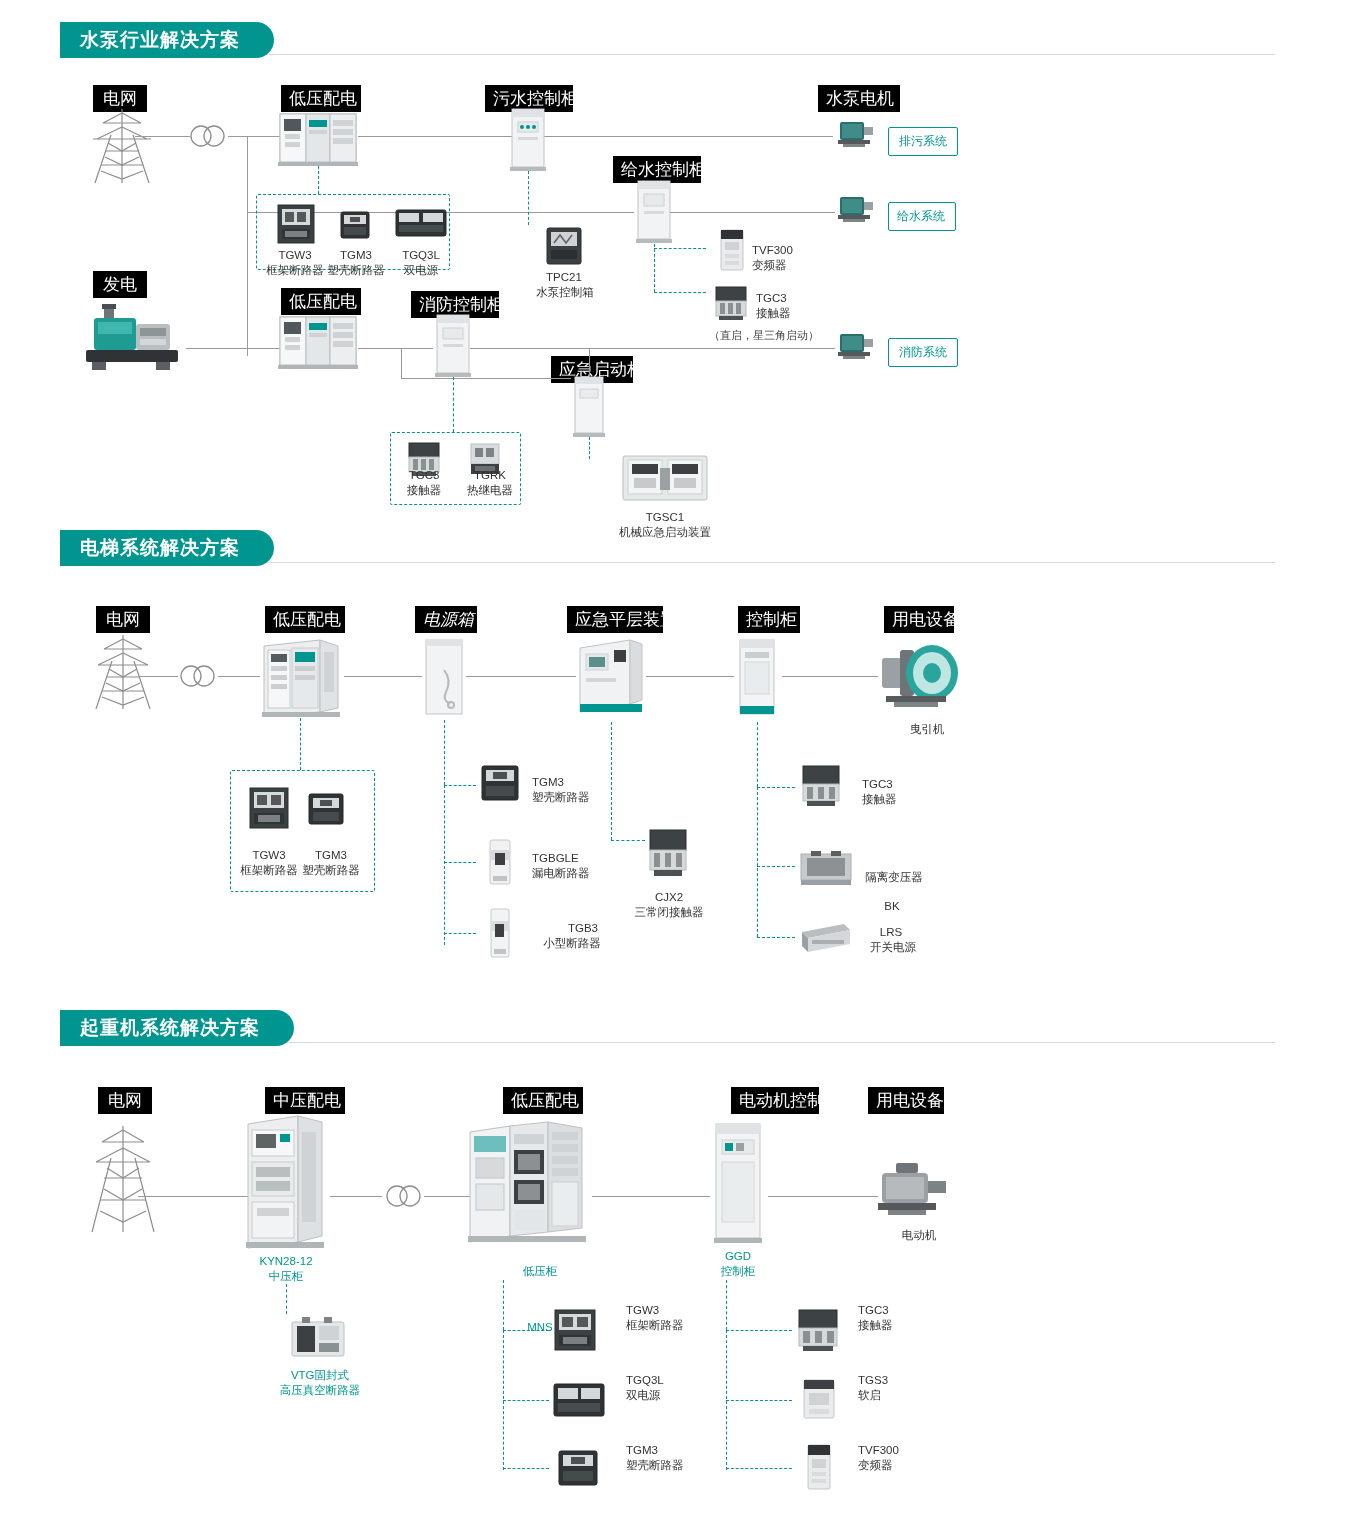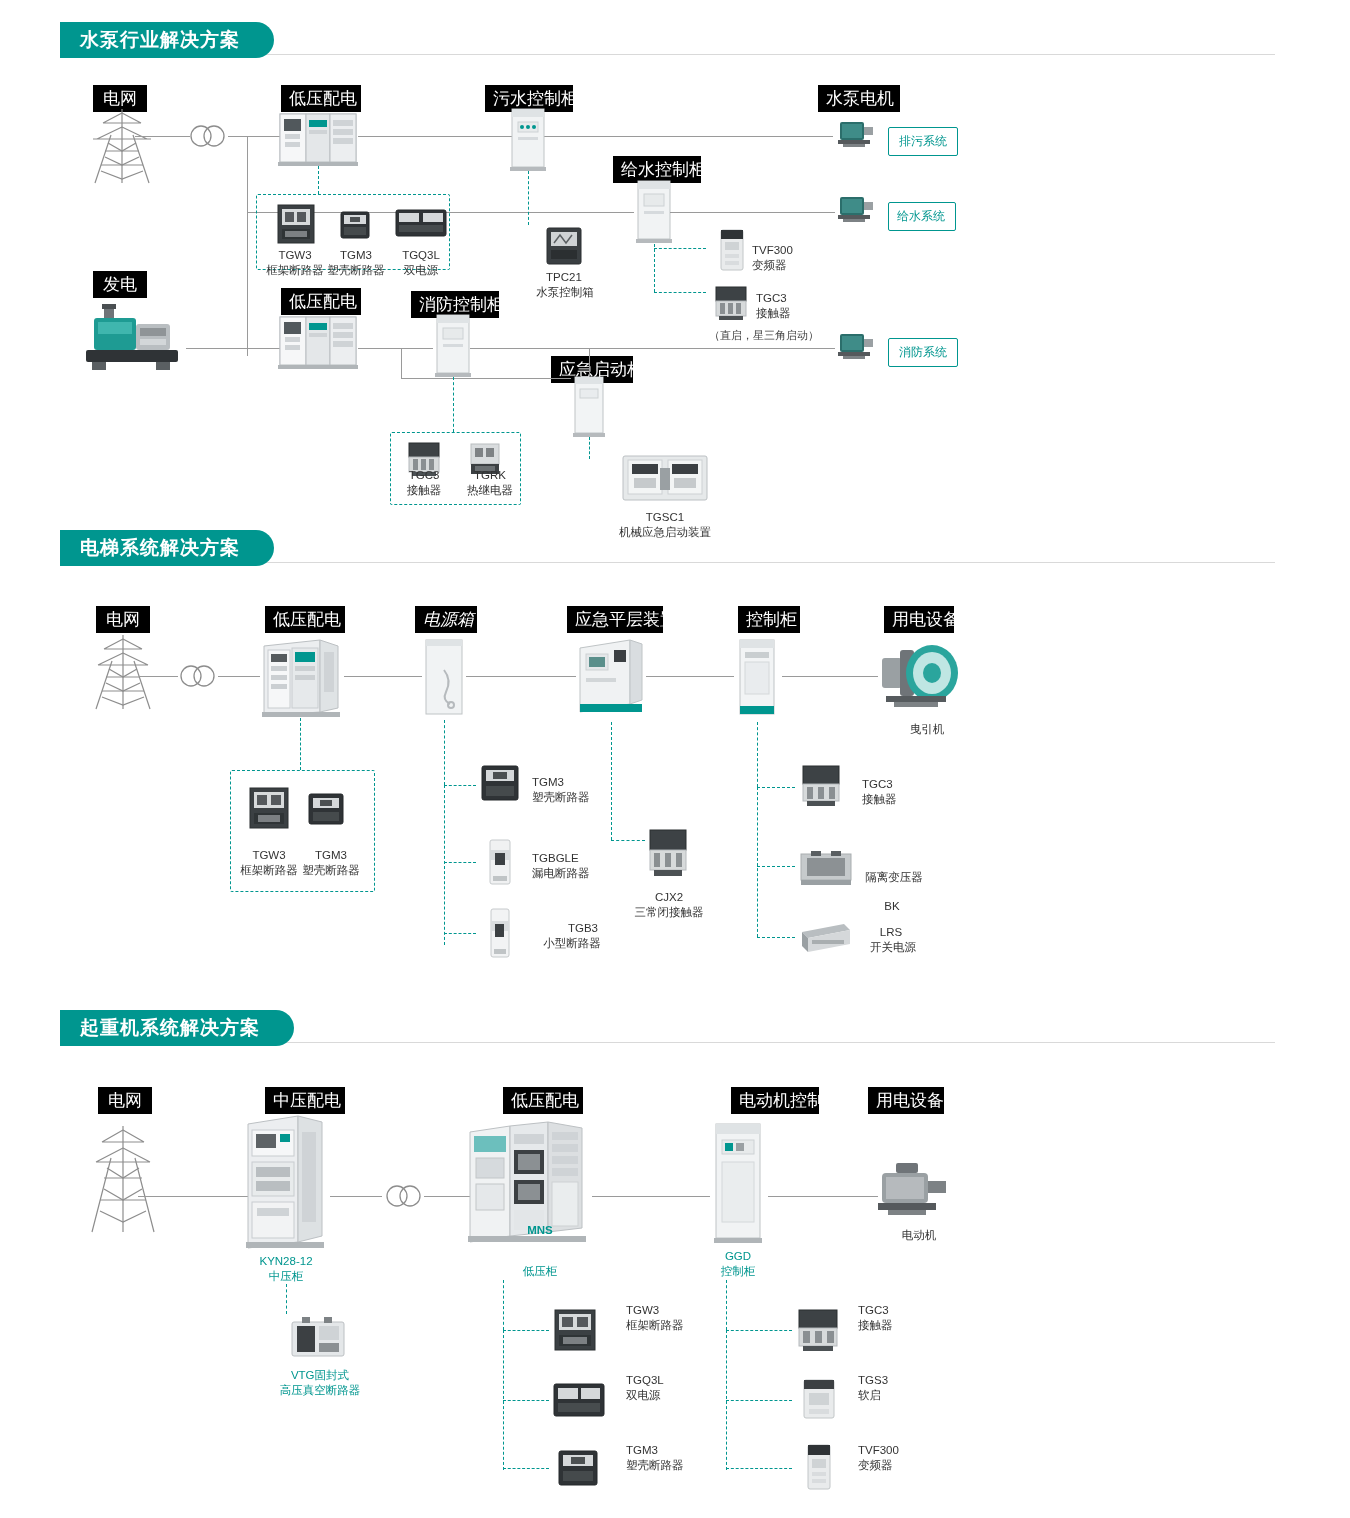--- a/index.html
+++ b/index.html
@@ -701,21 +701,21 @@
       <rect x="56" y="26" width="18" height="12" fill="#7d8285"></rect>
       <rect x="24" y="8" width="22" height="10" rx="2" fill="#6f7478"></rect>
       <rect x="6" y="48" width="58" height="7" fill="#55595c"></rect>
       <rect x="16" y="55" width="38" height="5" fill="#7d8285"></rect>
     </svg>
   </div>
   <div class="cap" style="left:894px; top:1228px; width:50px;">电动机</div>
 
   <div class="cap teal" style="left:250px; top:1254px; width:72px;">KYN28-12</div>
   <div class="cap teal" style="left:258px; top:1269px; width:56px;">中压柜</div>
-  <div class="cap teal" style="left:512px; top:1223px; width:56px;font-weight:bold;">MNS</div>
+  <div class="cap teal" style="left:512px; top:1320px; width:56px;">MNS</div>
   <div class="cap teal" style="left:512px; top:1264px; width:56px;">低压柜</div>
   <div class="cap teal" style="left:711px; top:1249px; width:54px;">GGD</div>
   <div class="cap teal" style="left:711px; top:1264px; width:54px;">控制柜</div>
 
   <div class="dv" style="left:286px; top:1284px; height:30px;"></div>
   <div class="dev" style="left:288px; top:1314px;">
     <svg width="60" height="50" viewBox="0 0 60 50">
       <rect x="4" y="8" width="52" height="34" rx="2" fill="#e4e7e9" stroke="#bcc0c3"></rect>
       <rect x="9" y="12" width="18" height="26" fill="#3c4043"></rect>
       <rect x="31" y="12" width="20" height="14" fill="#cfd3d6"></rect>

